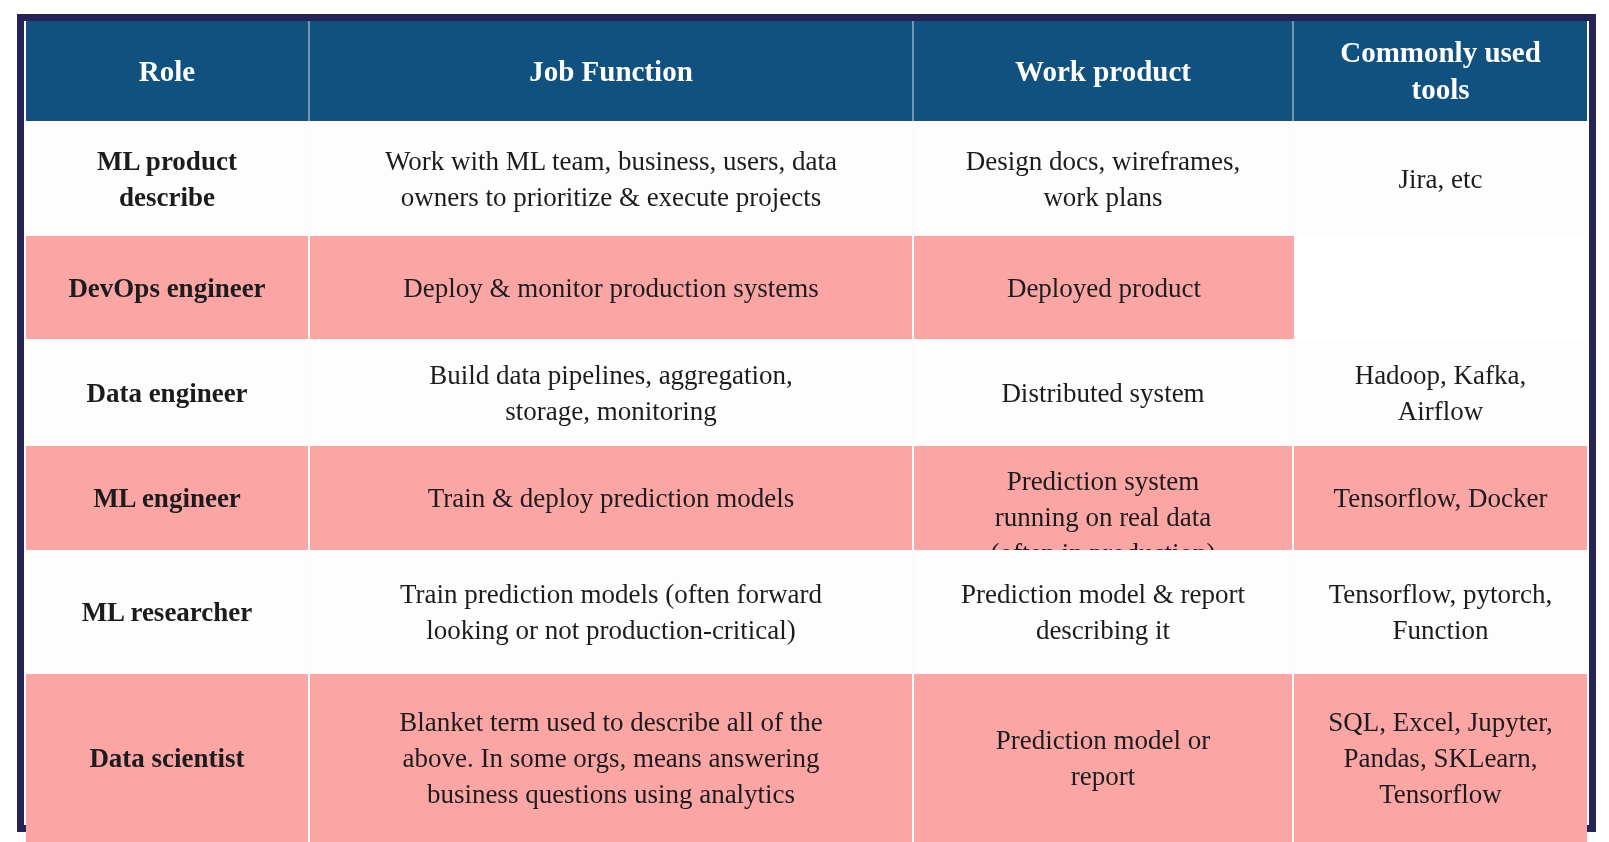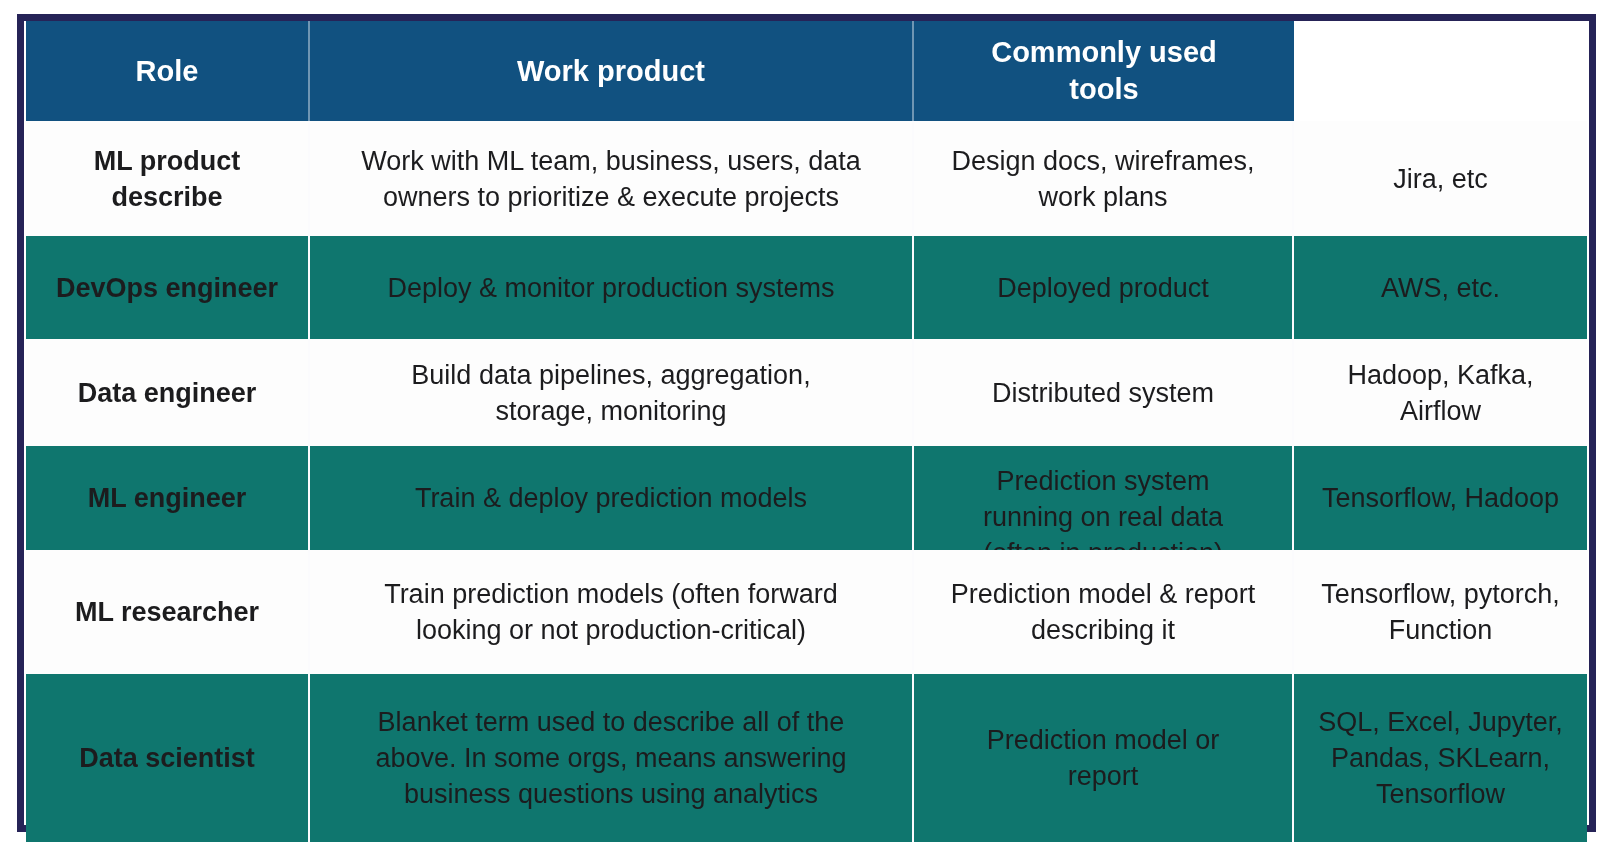--- a/index.html
+++ b/index.html
@@ -11,20 +11,21 @@
   }
   .table {
     margin: 14px 0 0 17px;
     width: 1579px;
     height: 818px;
     border: 7px solid #262357;
     background: #ffffff;
     padding: 0 2px;
     display: flex;
     flex-direction: column;
+    font-family: Liberation Serif, serif;
   }
   .tr {
     display: grid;
     grid-template-columns: 284px 604px 380px 293px;
     flex: 0 0 auto;
   }
   .h-header { height: 100px; }
   .h-r1 { height: 115px; }
   .h-r2 { height: 103px; }
   .h-r3 { height: 107px; }
@@ -53,74 +54,74 @@
     background: #115180;
     color: #ffffff;
     font-weight: bold;
     font-size: 29px;
     line-height: 37px;
     border-right: 2px solid rgba(255, 255, 255, 0.4);
   }
   .tr.header .cell:last-child { border-right: none; }
 
   .tr.odd .cell  { background: #fdfdfd; }
-  .tr.even .cell { background: #0f766e; }
+  .tr.even .cell { background: #fca5a5; }
 
   .cell.c-role { font-weight: bold; }
 
   .cell.clip-bottom {
     align-items: flex-start;
     padding-top: 17px;
   }
 </style>
 </head>
 <body>
 
 <div class="table">
 
   <div class="tr header h-header">
     <div class="cell">Role</div>
+    <div class="cell c-job">Job Function</div>
     <div class="cell">Work product</div>
     <div class="cell c-tools">Commonly used
 tools</div>
   </div>
 
   <div class="tr odd h-r1">
     <div class="cell c-role">ML product
 describe</div>
     <div class="cell c-job">Work with ML team, business, users, data
 owners to prioritize &amp; execute projects</div>
     <div class="cell">Design docs, wireframes,
 work plans</div>
     <div class="cell c-tools">Jira, etc</div>
   </div>
 
   <div class="tr even h-r2">
     <div class="cell c-role">DevOps engineer</div>
     <div class="cell c-job">Deploy &amp; monitor production systems</div>
     <div class="cell">Deployed product</div>
-    <div class="cell c-tools">AWS, etc.</div>
   </div>
 
   <div class="tr odd h-r3">
     <div class="cell c-role">Data engineer</div>
     <div class="cell c-job">Build data pipelines, aggregation,
 storage, monitoring</div>
     <div class="cell">Distributed system</div>
     <div class="cell c-tools">Hadoop, Kafka,
 Airflow</div>
   </div>
 
   <div class="tr even h-r4">
     <div class="cell c-role">ML engineer</div>
     <div class="cell c-job">Train &amp; deploy prediction models</div>
     <div class="cell clip-bottom">Prediction system
 running on real data
 (often in production)</div>
-    <div class="cell c-tools">Tensorflow, Hadoop</div>
+    <div class="cell c-tools">Tensorflow, Docker</div>
   </div>
 
   <div class="tr odd h-r5">
     <div class="cell c-role">ML researcher</div>
     <div class="cell c-job">Train prediction models (often forward
 looking or not production-critical)</div>
     <div class="cell">Prediction model &amp; report
 describing it</div>
     <div class="cell c-tools">Tensorflow, pytorch,
 Function</div>

